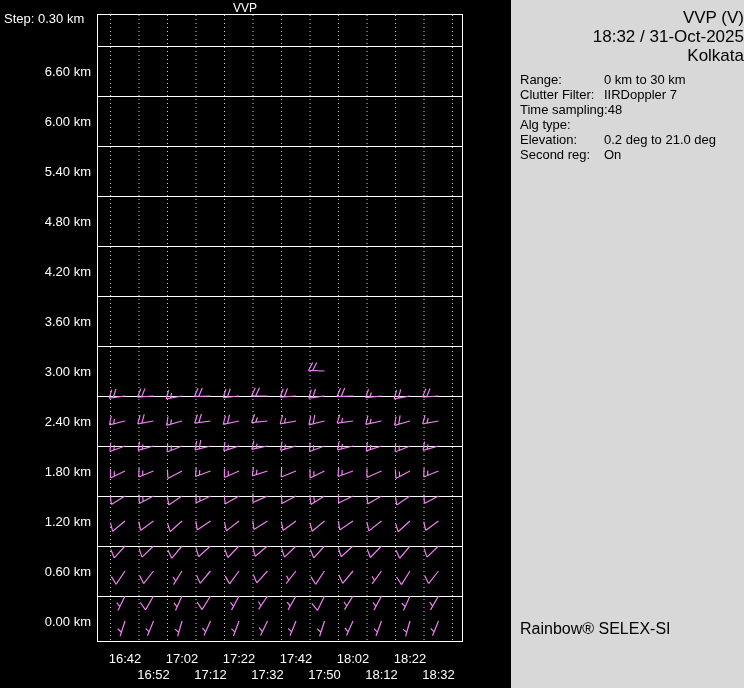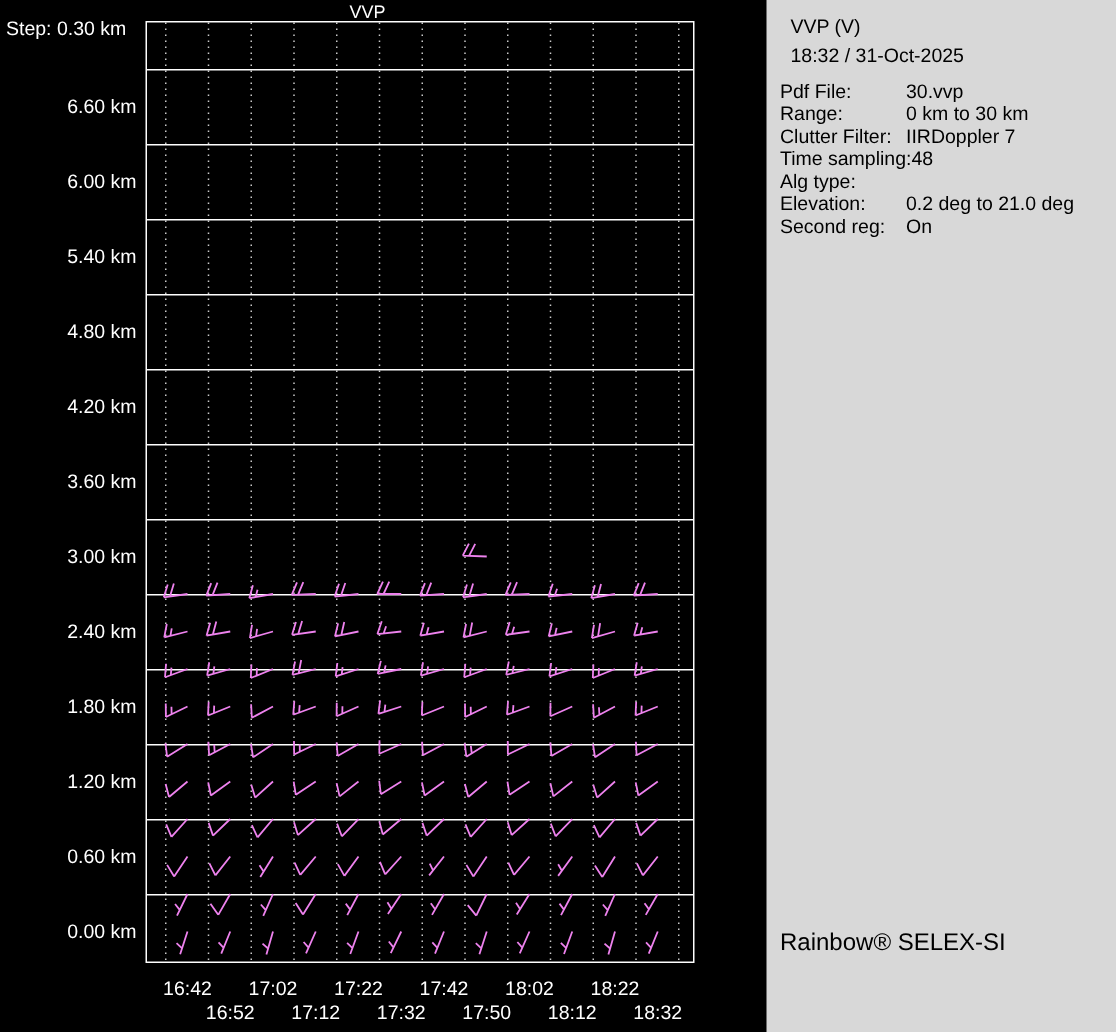--- a/index.html
+++ b/index.html
@@ -13,21 +13,21 @@
   #plot-svg text{
     fill:var(--axis-text,#ffffff);
     font-family:"Liberation Sans", sans-serif;
     font-size:13px;
   }
   #plot-svg text.chart-title{font-size:12px;}
   .panel{
     position:absolute;left:511px;top:0;width:233px;height:688px;
     background:#d8d8d8;color:#000;
   }
-  .p-center{text-align:left;font-size:13px;line-height:19px;margin-left:16px;}
+  .p-center{text-align:right;font-size:17px;line-height:19px;margin-left:16px;}
   .p-title{margin-top:8px;}
   .params{margin:7px 0 0 9px;font-size:13px;}
   .prow{display:flex;line-height:15px;white-space:pre;}
   .prow .k{min-width:84px;flex:0 0 auto;}
   .prow .v{flex:1 1 auto;}
   .footer{position:absolute;left:9px;top:620px;font-size:16px;}
 </style>
 </head>
 <body style="background: rgb(0, 0, 0);">
 
@@ -212,23 +212,23 @@
     <text x="324.5" y="679" text-anchor="middle">17:50</text>
     <text x="353" y="663" text-anchor="middle">18:02</text>
     <text x="381.5" y="679" text-anchor="middle">18:12</text>
     <text x="410" y="663" text-anchor="middle">18:22</text>
     <text x="438.5" y="679" text-anchor="middle">18:32</text>
   </svg>
 
   <aside class="panel" style="background: rgb(216, 216, 216);">
     <div class="p-center p-title">VVP (V)</div>
     <div class="p-center">18:32 / 31-Oct-2025</div>
+    <div class="p-center">Kolkata</div>
 
     <div class="params">
-      <div class="prow"><span class="k">Pdf File:</span><span class="v">30.vvp</span></div>
       <div class="prow"><span class="k">Range:</span><span class="v">0 km to 30 km</span></div>
       <div class="prow"><span class="k">Clutter Filter:</span><span class="v">IIRDoppler 7</span></div>
       <div class="prow"><span class="k">Time sampling:</span><span class="v">48</span></div>
       <div class="prow"><span class="k">Alg type:</span></div>
       <div class="prow"><span class="k">Elevation:</span><span class="v">0.2 deg to 21.0 deg</span></div>
       <div class="prow"><span class="k">Second reg:</span><span class="v">On</span></div>
     </div>
 
     <div class="footer">Rainbow® SELEX-SI</div>
   </aside>

